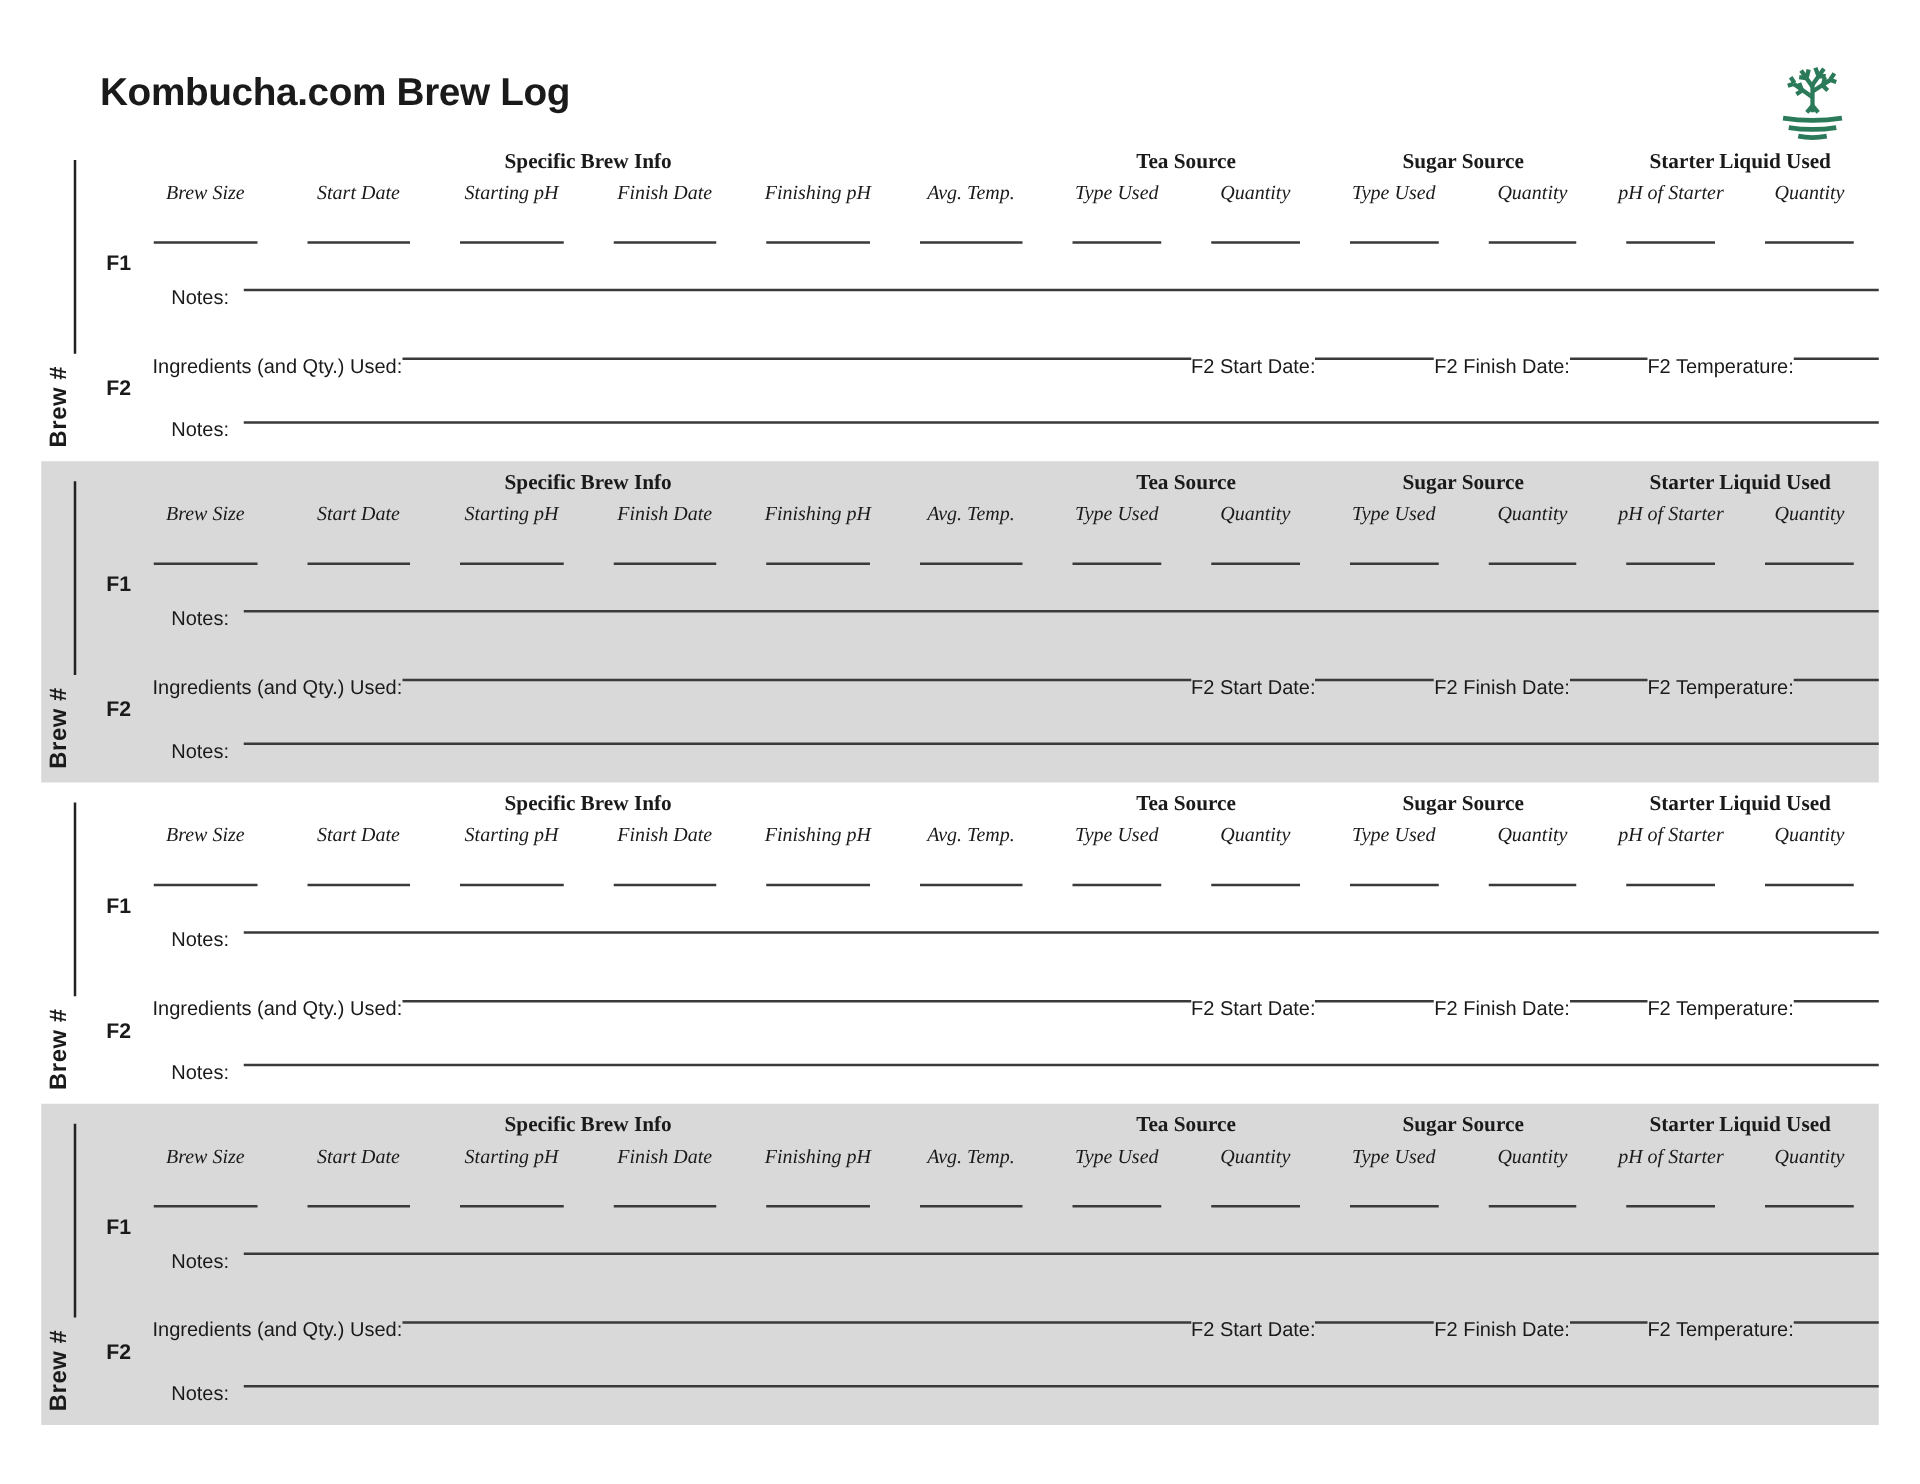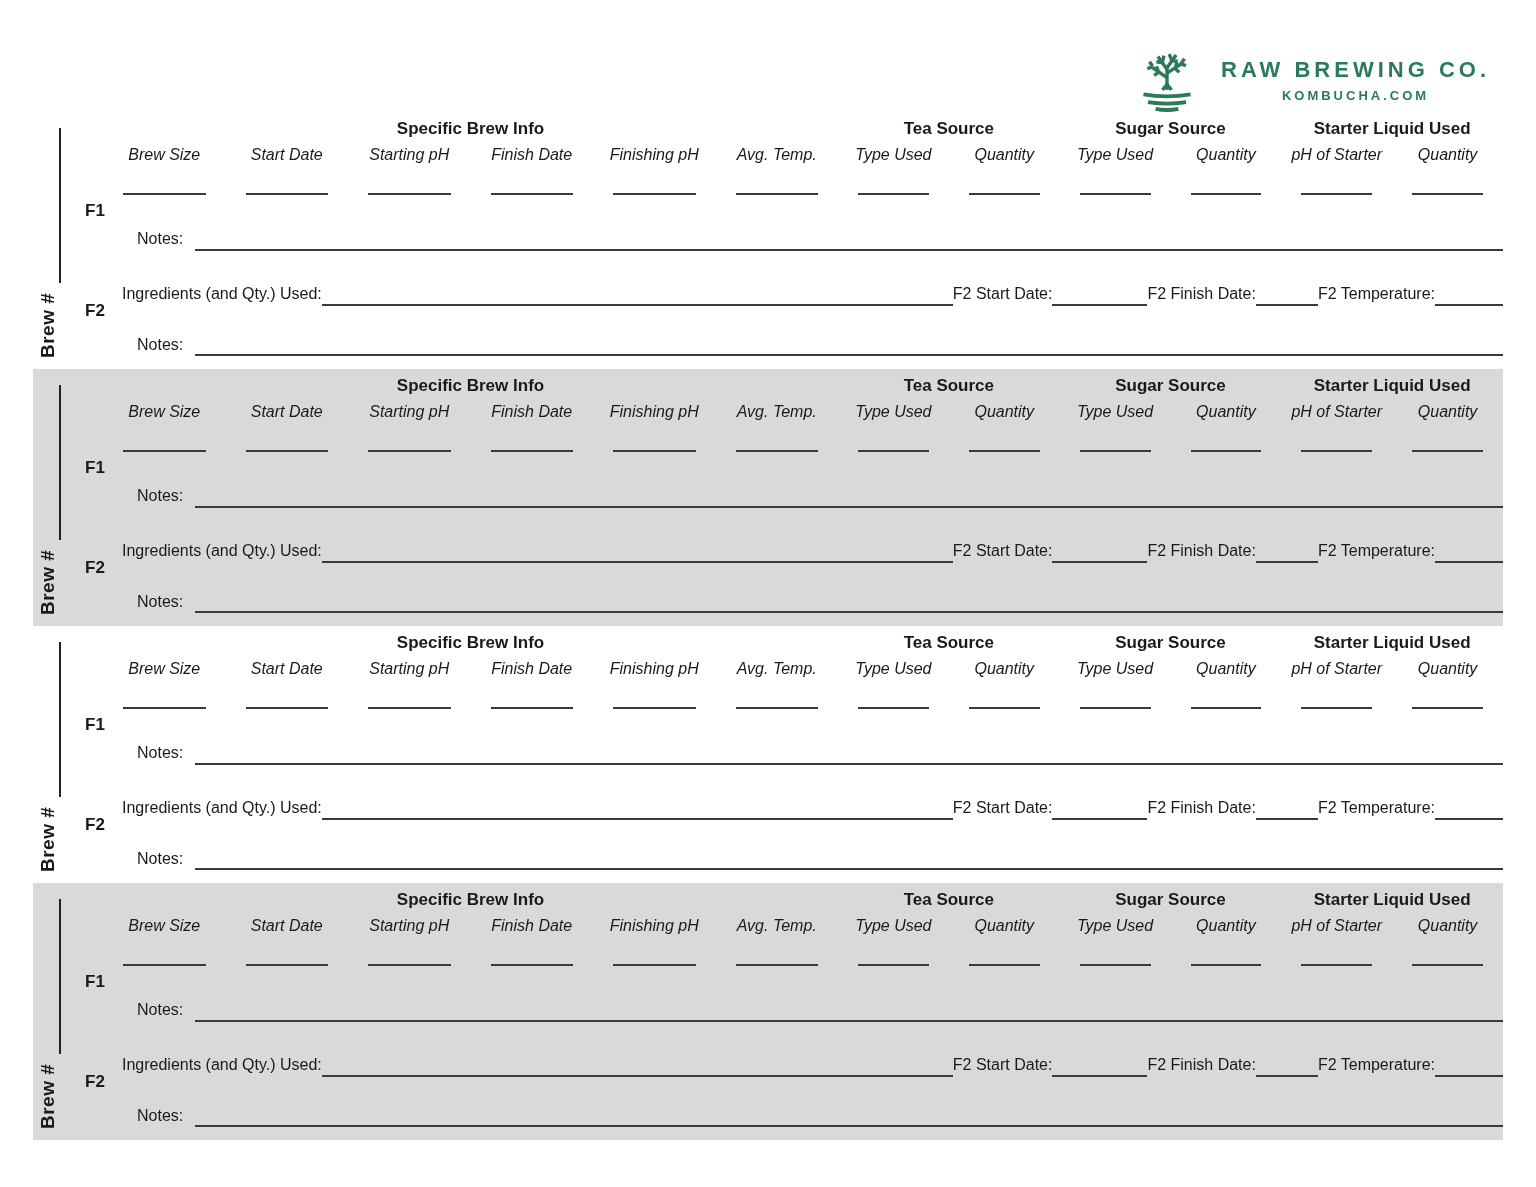--- a/index.html
+++ b/index.html
@@ -28,46 +28,47 @@
   .brew.alt{background:var(--alt-bg);}
 
   
   .side-box{position:absolute;left:0;top:250px;width:234px;height:40px;
     transform-origin:0 0;transform:rotate(-90deg);
     display:flex;align-items:center;gap:10px;padding-left:4px;}
   .side-label{font-size:19px;font-weight:bold;letter-spacing:.5px;margin-bottom:10px;white-space:nowrap;}
   .side-line{flex:1;border-top:2px solid #222;margin-top:13px;height:0;}
 
   .content{margin-left:42px;position:relative;height:100%;}
-  .grid{display:grid;grid-template-columns:repeat(6,21fr) repeat(6,19fr);margin-left:28px;}
+  .grid{display:grid;grid-template-columns:repeat(6,21fr) repeat(6,19fr);margin-left:28px;font-family:Liberation Serif, serif;}
   .row-groups{padding-top:8px;font-size:17px;font-weight:bold;line-height:18px;text-align:center;}
   .g1{grid-column:1/7}.g2{grid-column:7/9}.g3{grid-column:9/11}.g4{grid-column:11/13}
   .row-cols{margin-top:8px;font-size:16px;font-style:italic;line-height:17px;text-align:center;}
   .row-blanks{margin-top:30px;}
   .row-blanks>div{border-bottom:2px solid var(--line);margin:0 20px;height:1px;}
 
   .f1,.f2{position:absolute;left:10px;font-size:17px;font-weight:bold;line-height:1;}
   .f1{top:90px;text-align:center;}
   .f2{top:190px;}
 
-  .flexrow{display:flex;align-items:flex-end;font-size:16px;line-height:1.05;}
+  .flexrow{display:flex;font-size:16px;line-height:1.05;}
   .flexrow .ln{border-bottom:2px solid var(--line);height:0;margin-bottom:-3px;}
   .grow{flex:1;}
   .notes1{margin:36px 0 0 62px;}
   .notes2{margin:34px 0 0 62px;}
   .notes-row .ln{margin-left:12px;}
   .f2row{margin:38px 0 0 47px;gap:0;white-space:nowrap;}
   .w95{width:95px;}.w62{width:62px;}.w68{width:68px;}
 </style>
 </head>
 <body>
 
 <div class="page">
 
   <div class="hdr">
+    <h1 class="title">Kombucha.com Brew Log</h1>
     <div class="logo">
       <svg width="80" height="76" viewBox="0 0 100 100" fill="none" stroke="#2b7a59" stroke-width="4.5" stroke-linecap="butt">
 
         <path d="M50 63 V32"></path>
         <path d="M44 63 L50 56 L56 63"></path>
         <path d="M50 47 L30 33"></path>
         <path d="M50 41 L70 28"></path>
         <path d="M50 36 L38 19"></path>
         <path d="M50 34 L62 17"></path>
 
@@ -81,24 +82,20 @@
           <path d="M56 24 L53 16"></path>
         <path d="M30 33 L24 35"></path>
           <path d="M31 32 L27 26"></path>
         <path d="M69 29 L75 31"></path>
           <path d="M69 28 L73 22"></path>
 
         <path d="M19 69 Q50 74 81 69" stroke-width="5"></path>
         <path d="M25 79 Q50 83 75 79" stroke-width="5"></path>
         <path d="M35 88 Q50 91 65 88" stroke-width="5"></path>
       </svg>
-      <div class="logo-text">
-        <span class="brand-name">RAW BREWING CO.</span>
-        <span class="brand-domain">KOMBUCHA.COM</span>
-      </div>
     </div>
   </div>
 
   <div class="sections" id="sections">
   <section class="brew">
     <div class="side-box">
       <span class="side-label">Brew #</span>
       <span class="side-line"></span>
     </div>
     <div class="content">

